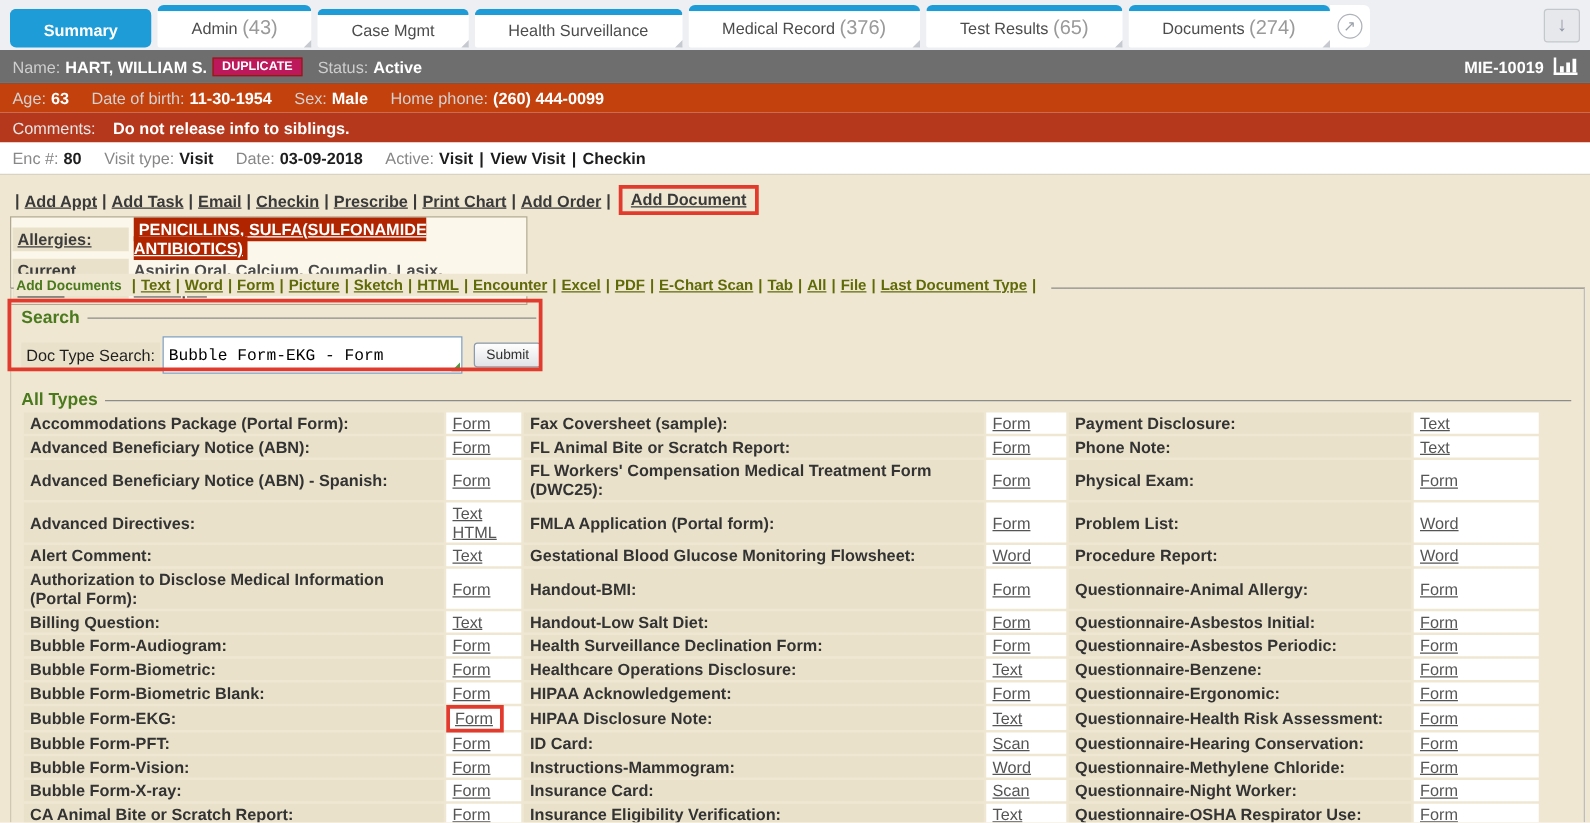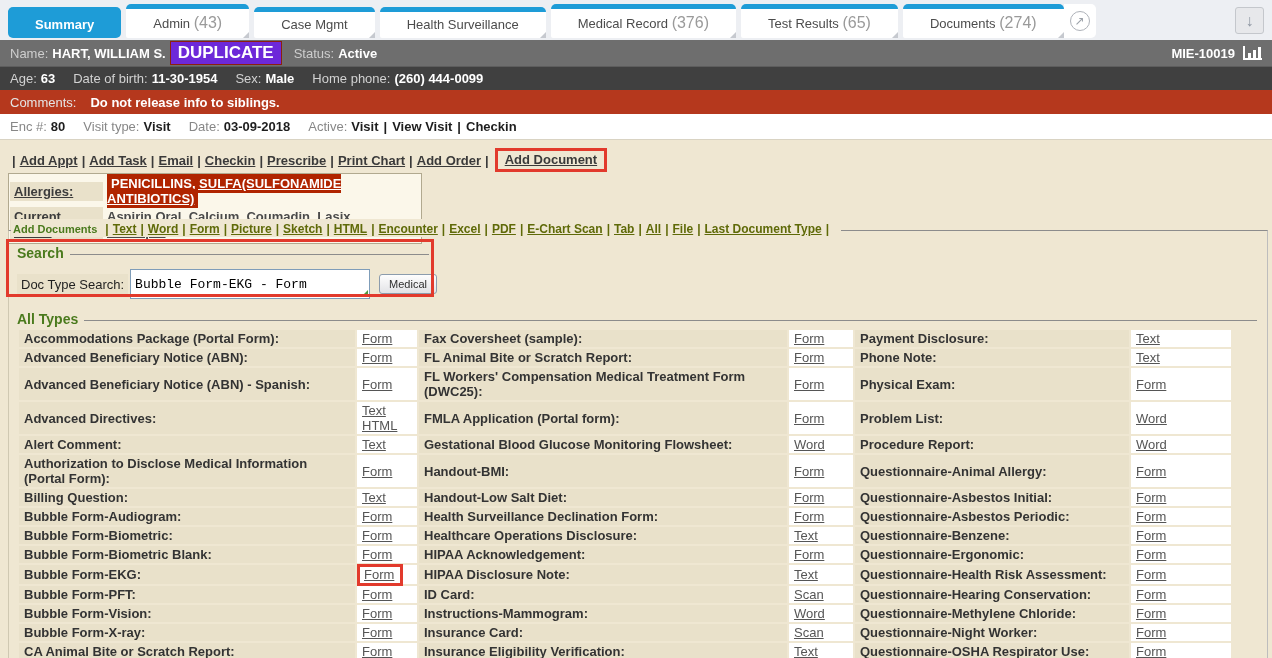--- a/index.html
+++ b/index.html
@@ -24,27 +24,27 @@
          border:1px solid #c4c7cc; border-radius:3px; color:#8f97a3; font-size:16px; font-weight:bold;
          display:flex; align-items:center; justify-content:center; cursor:pointer; }
 
   
   .bar { position:absolute; left:0; width:1272px; display:flex; align-items:center;
          font-size:13px; padding:0 10px; white-space:nowrap; }
   .bar .lbl { margin-right:4px; }
   .bar .val { font-weight:bold; margin-right:18px; }
   .bar-name { top:40px; height:26px; background:#6e6e6e; }
   .bar-name .lbl { color:#cecece; } .bar-name .val { color:#fff; }
-  .dup { background:#6d28d9; border:1px solid #8c1f10; color:#fff; font-weight:bold;
-         padding:1px 7px; margin:0 12px 0 2px; font-size:17px; }
+  .dup { background:#be185d; border:1px solid #8c1f10; color:#fff; font-weight:bold;
+         padding:1px 7px; margin:0 12px 0 2px; font-size:10px; }
   .bar-right { margin-left:auto; display:flex; align-items:center; gap:8px; color:#fff; font-weight:bold; }
   .chart-ic { display:inline-flex; align-items:flex-end; gap:2px; border-left:2px solid #fff;
          border-bottom:2px solid #fff; padding:0 1px 0 3px; height:14px; }
   .chart-ic i { display:block; width:3px; background:#fff; }
-  .bar-demo { top:66px; height:24px; background:#404040; border-top:1px solid #5d5d5d; }
+  .bar-demo { top:66px; height:24px; background:#c2410c; border-top:1px solid #5d5d5d; }
   .bar-demo .lbl { color:#d2d2d2; } .bar-demo .val { color:#fff; }
   .bar-comments { top:90px; height:24px; background:#b5381d; }
   .bar-comments .lbl { color:#e5e5e5; margin-right:14px; } .bar-comments .val { color:#fff; }
   .bar-enc { top:114px; height:26px; background:#fff; border-bottom:1px solid #d9d3c3; }
   .bar-enc .lbl { color:#878787; } .bar-enc .val { color:#1d1d1d; }
   .enc-sep { color:#1d1d1d; font-weight:bold; margin:0 5px; }
 
   
   .content { position:absolute; top:140px; left:0; width:1272px; height:518px; background:#efe7d2; overflow:hidden; }
 
@@ -189,21 +189,21 @@
       <div class="legendrow">
         <span class="cap">Search</span>
         <span class="rule"></span>
       </div>
       <div class="search-fields">
         <span class="dts-label">Doc Type Search:</span>
         <span class="inp-wrap">
           <input type="text" value="Bubble Form-EKG - Form" style="">
           <span class="grip"></span>
         </span>
-        <button class="submit-btn">Medical</button>
+        <button class="submit-btn">Submit</button>
       </div>
     </div>
 
     <div class="alltypes">
       <div class="legendrow">
         <span class="cap">All Types</span>
         <span class="rule"></span>
       </div>
       <table class="doctable">
         <colgroup>

